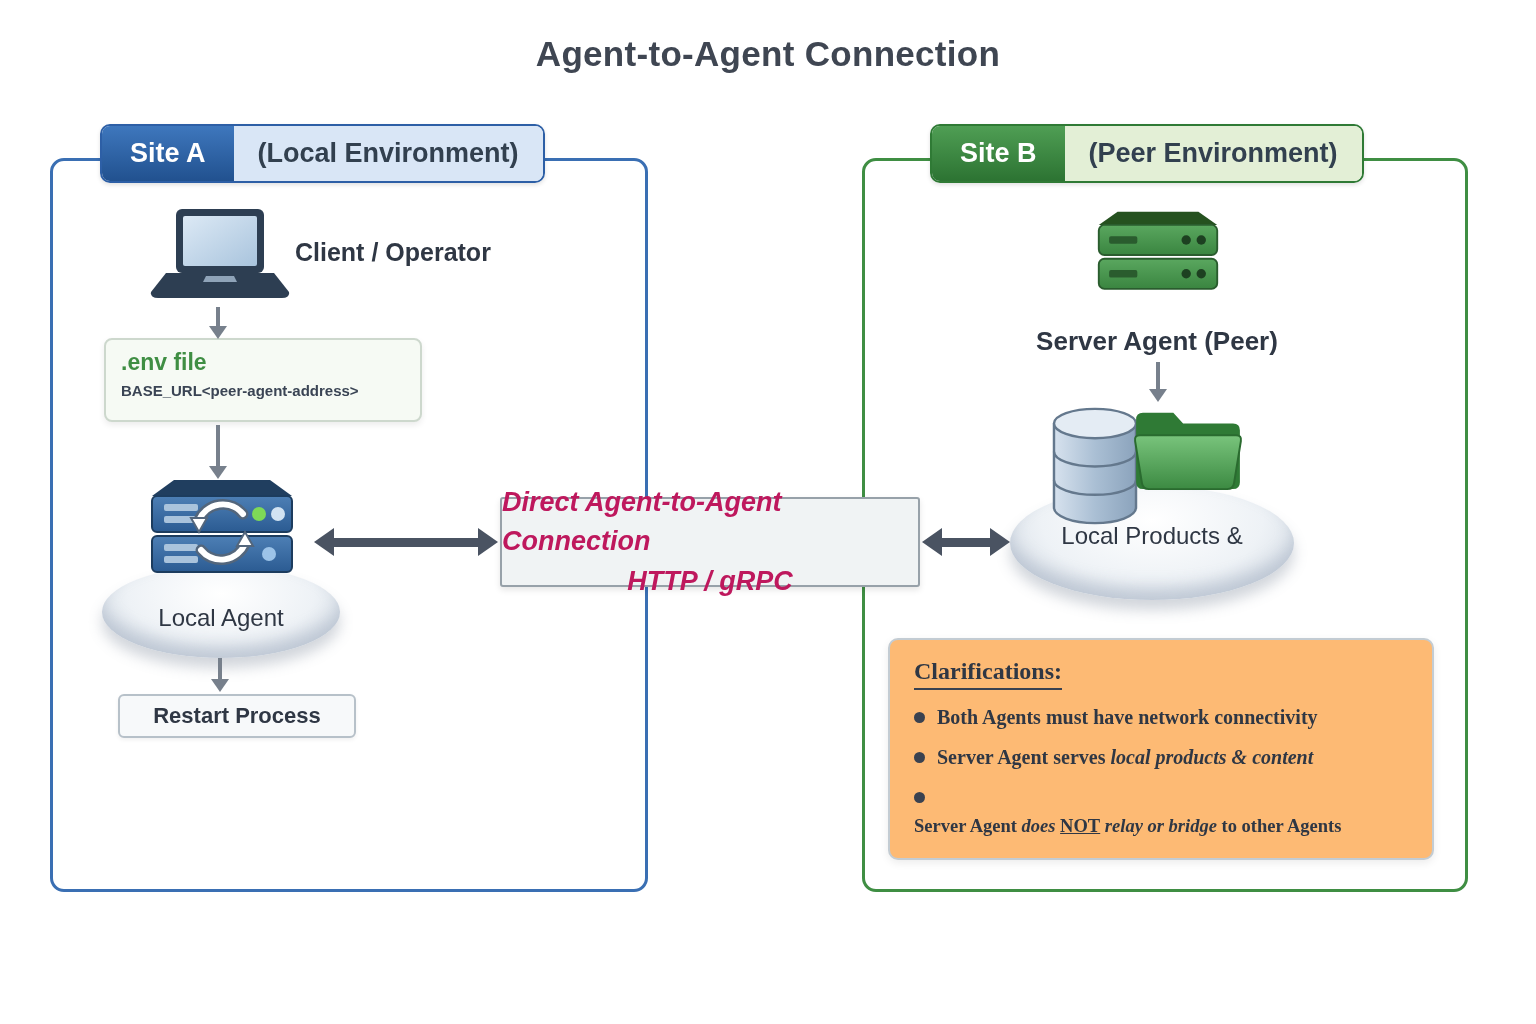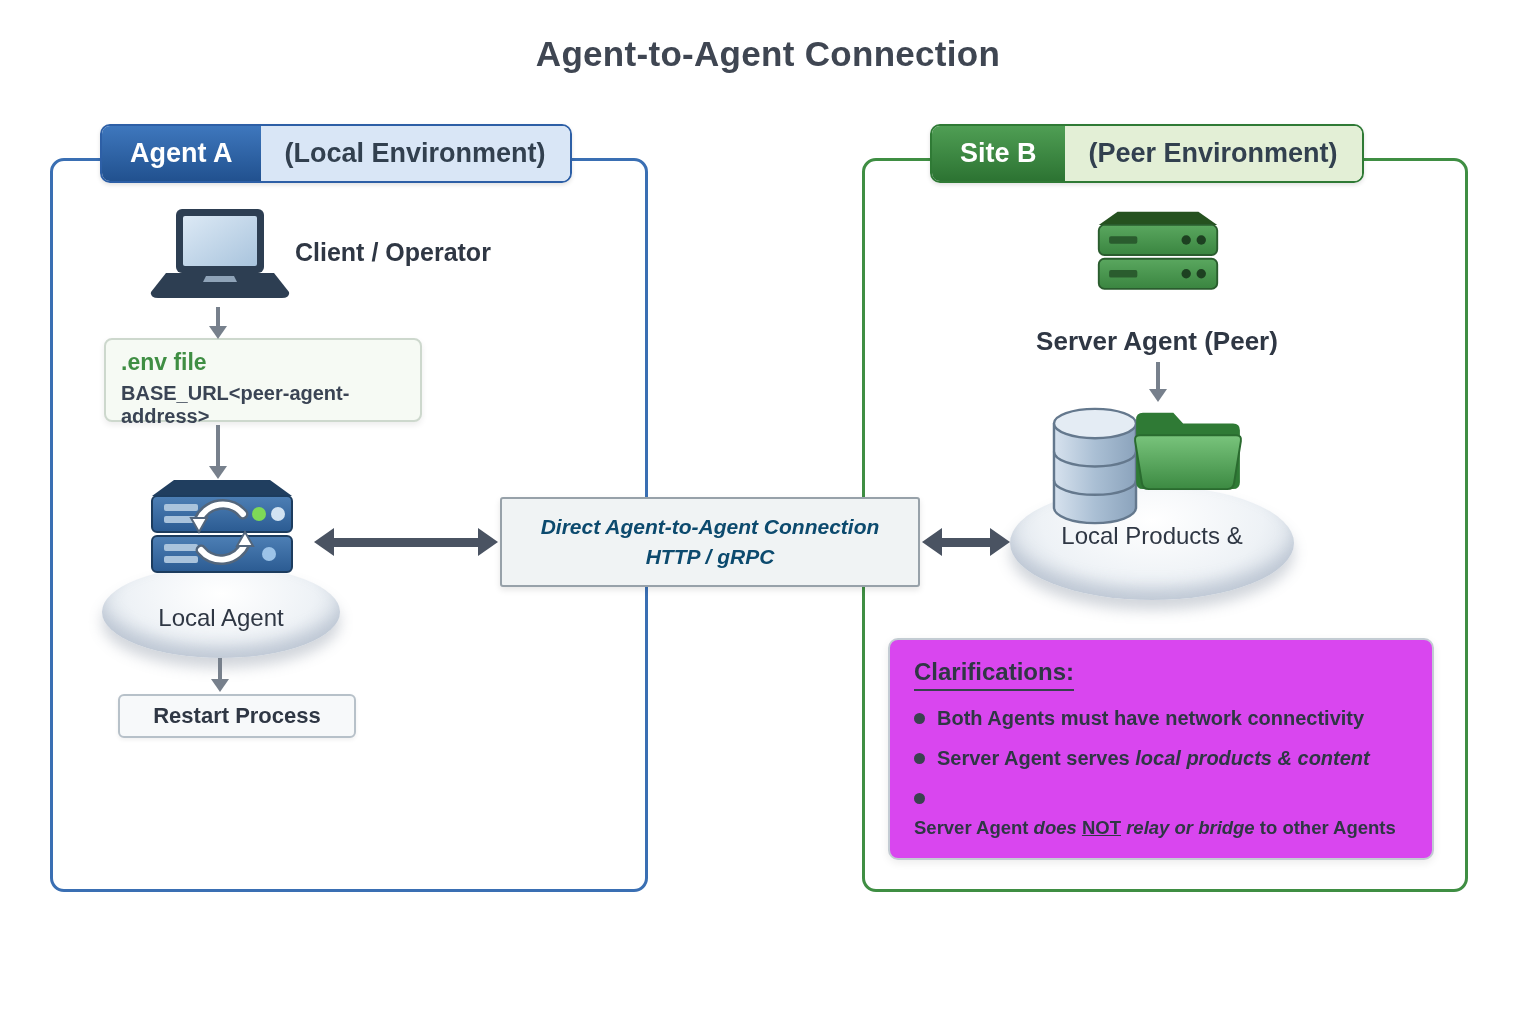--- a/index.html
+++ b/index.html
@@ -26,31 +26,31 @@
   .tab .seg2{padding:14px 24px;color:#32404f;}
   .tab.a .seg2{background:#d9e6f6;}
   .tab.b .seg2{background:#e3efd6;}
   
   .plain-label{position:absolute;font-weight:700;color:#2f3744;}
   
   .env-box{position:absolute;left:104px;top:338px;width:318px;height:84px;box-sizing:border-box;
     background:#f6faf4;border:2px solid #cdd8cd;border-radius:8px;padding:9px 15px;
     box-shadow:0 3px 6px rgba(0,0,0,.08);}
   .env-title{color:#3f8e43;font-size:23px;font-weight:700;}
-  .env-value{color:#3a4454;font-size:20px;font-weight:700;margin-top:6px;}
+  .env-value{color:#3a4454;font-size:15px;font-weight:700;margin-top:6px;}
   
   .restart-box{position:absolute;left:118px;top:694px;width:238px;height:44px;
     background:#f7f9fa;border:2px solid #b7c1c9;border-radius:6px;box-sizing:border-box;
     display:flex;align-items:center;justify-content:center;
     font-size:22px;font-weight:700;color:#2f3744;box-shadow:0 2px 4px rgba(0,0,0,.06);}
   
   .conn-box{position:absolute;left:500px;top:497px;width:420px;height:90px;box-sizing:border-box;
     background:#f0f3f4;border:2.5px solid #97a1a9;border-radius:3px;
     display:flex;flex-direction:column;align-items:center;justify-content:center;
-    font-style:italic;font-weight:700;color:#0c4a6e;font-size:21px;line-height:1.45;
+    font-style:italic;font-weight:700;color:#be185d;font-size:27px;line-height:1.45;
     box-shadow:0 3px 6px rgba(0,0,0,.1);z-index:2;}
   
   .platform{position:absolute;border-radius:50%;z-index:1;
     background:radial-gradient(ellipse at 50% 30%, #ffffff 0%, #eef2f6 55%, #ccd5e0 100%);
     box-shadow:0 10px 14px rgba(90,105,125,.28), inset 0 -12px 16px rgba(150,165,185,.45);}
   .platform.a{left:102px;top:566px;width:238px;height:92px;}
   .platform.b{left:1010px;top:486px;width:284px;height:114px;}
   .platform-label{position:absolute;text-align:center;font-weight:400;color:#2f3744;z-index:4;}
   
   .icon{position:absolute;z-index:2;line-height:0;}
@@ -61,41 +61,41 @@
     border-left:9px solid transparent;border-right:9px solid transparent;border-top:13px solid #77808c;}
   
   .h-arrow{position:absolute;height:28px;z-index:2;}
   .h-arrow .bar{position:absolute;left:16px;right:16px;top:10px;height:9px;background:#4a5362;}
   .h-arrow .head-l{position:absolute;left:0;top:0;width:0;height:0;
     border-top:14px solid transparent;border-bottom:14px solid transparent;border-right:20px solid #4a5362;}
   .h-arrow .head-r{position:absolute;right:0;top:0;width:0;height:0;
     border-top:14px solid transparent;border-bottom:14px solid transparent;border-left:20px solid #4a5362;}
   
   .clar-box{position:absolute;left:888px;top:638px;width:546px;height:222px;box-sizing:border-box;
-    background:#d946ef;border:2px solid #c3ccd3;border-radius:10px;padding:18px 24px;
-    box-shadow:0 3px 8px rgba(0,0,0,.08);}
+    background:#fdba74;border:2px solid #c3ccd3;border-radius:10px;padding:18px 24px;
+    box-shadow:0 3px 8px rgba(0,0,0,.08);font-family:Liberation Serif, serif;}
   .clar-title{display:inline-block;font-size:24px;font-weight:700;color:#2f3744;
     border-bottom:2.5px solid #394150;padding-bottom:3px;}
   .clar-item{display:flex;gap:12px;margin-top:15px;font-size:20px;font-weight:700;
     color:#2f3744;align-items:flex-start;line-height:1.25;}
   .clar-item.small{font-size:18.5px;flex-direction:column;}
   .clar-item .dot{width:11px;height:11px;border-radius:50%;background:#3a4250;flex:0 0 auto;margin-top:7px;}
   .it{font-style:italic;}
   .not{font-style:normal;font-weight:800;text-decoration:underline;}
 </style>
 </head>
 <body>
 
 <div class="canvas">
 
   <div class="title">Agent-to-Agent Connection</div>
 
   <div class="site-box a"></div>
   <div class="tab a">
-    <div class="seg1">Agent A</div>
+    <div class="seg1">Site A</div>
     <div class="seg2">(Local Environment)</div>
   </div>
 
   <div class="icon" style="left:150px;top:206px;width:140px;">
     <svg viewBox="0 0 140 100" width="140" height="100">
       <defs>
         <linearGradient id="lapScreen" x1="0" y1="0" x2="1" y2="1">
           <stop offset="0" stop-color="#dce9f5"></stop>
             <stop offset="1" stop-color="#a9c4dd"></stop>
         </linearGradient>

